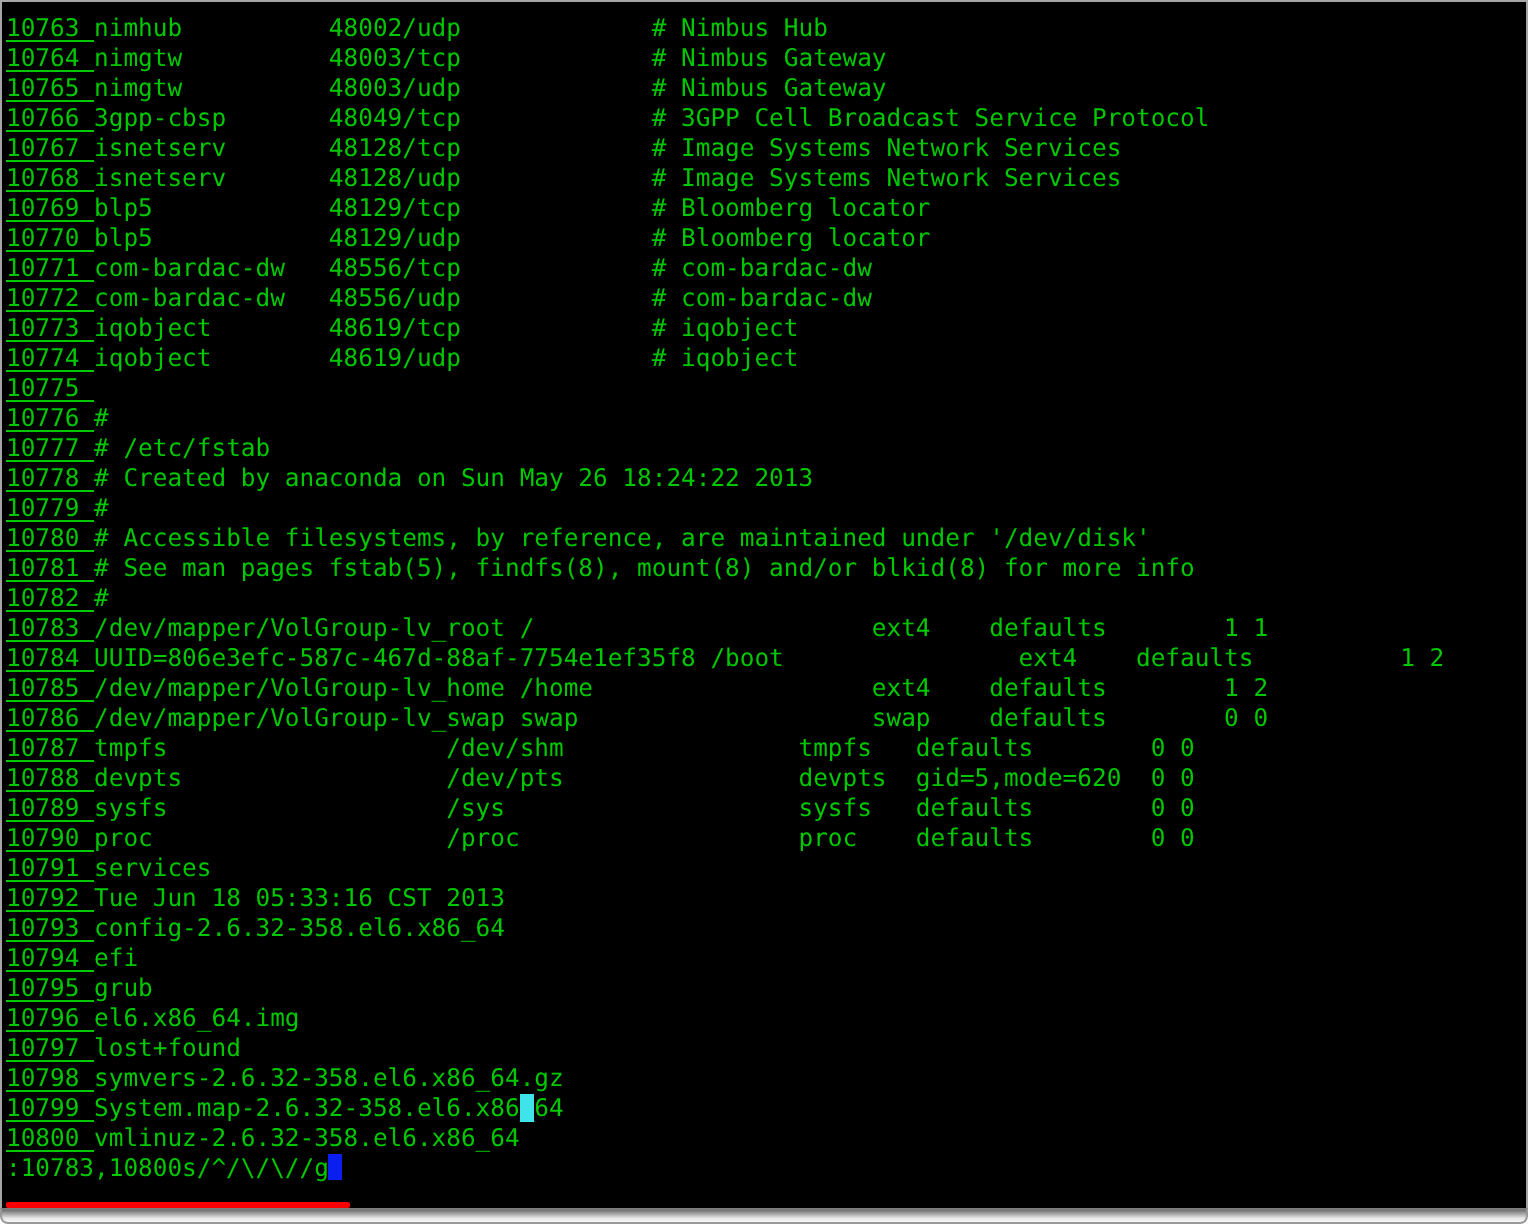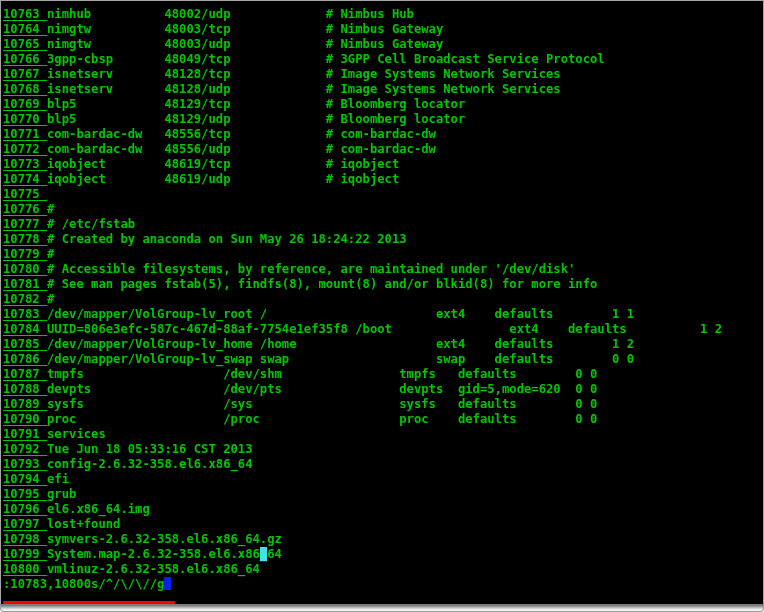--- a/index.html
+++ b/index.html
@@ -5,21 +5,21 @@
   html,body{margin:0;padding:0;background:#ffffff;}
   .shot{position:relative;width:764px;height:612px;font-family:"DejaVu Sans Mono","Liberation Mono",monospace;}
   .term{
     position:absolute;left:0;top:0;width:764px;height:604px;
     box-sizing:border-box;background:var(--bg,#000);
     border:1px solid #a6a6a6;border-bottom:none;overflow:hidden;
   }
   .lines{
     position:absolute;left:2px;top:6px;
     font-size:12.2px;line-height:15px;letter-spacing:0;
-    color:var(--fg,#00c800);white-space:pre;font-weight:bold;
+    color:var(--fg,#00c800);white-space:pre;
   }
   .row{height:15px;}
   .num{text-decoration:underline;text-underline-offset:2px;}
   .sel{background:var(--sel,#3fe4ea);color:var(--sel,#3fe4ea);}
   .cursor{
     display:inline-block;width:7px;height:13px;
     background:var(--cur,#0a1ef0);vertical-align:-2px;
   }
   .redline{
     position:absolute;left:2px;top:600px;width:172px;height:3px;

